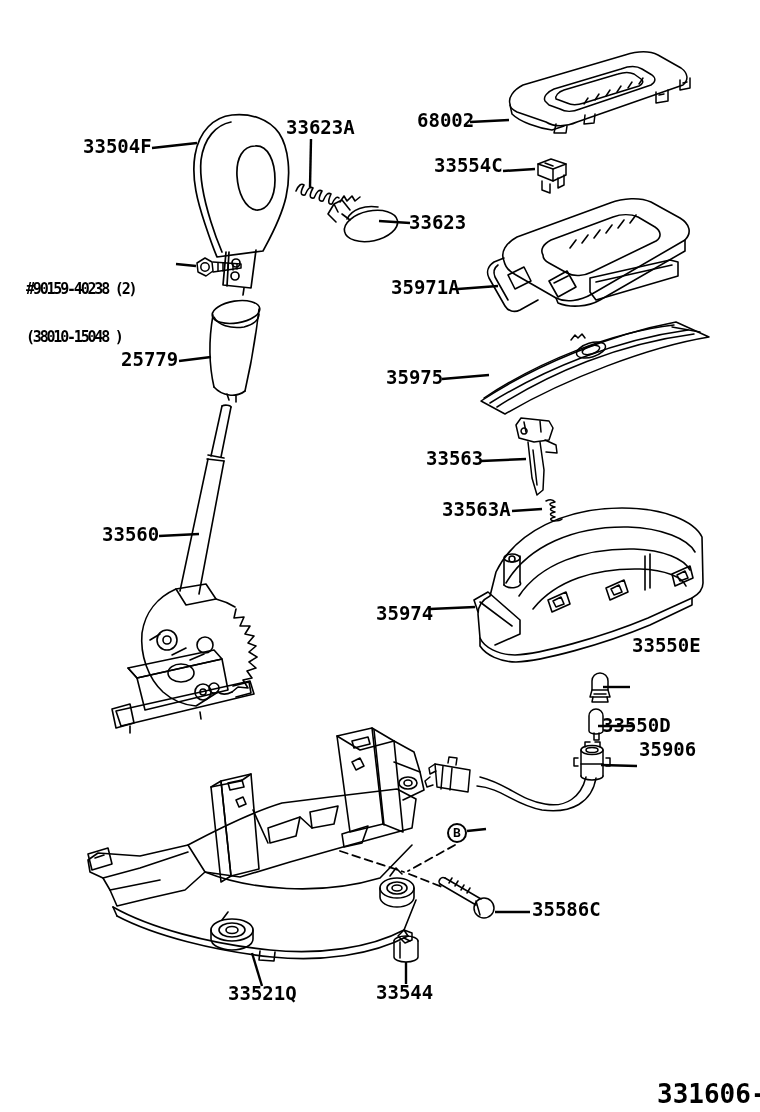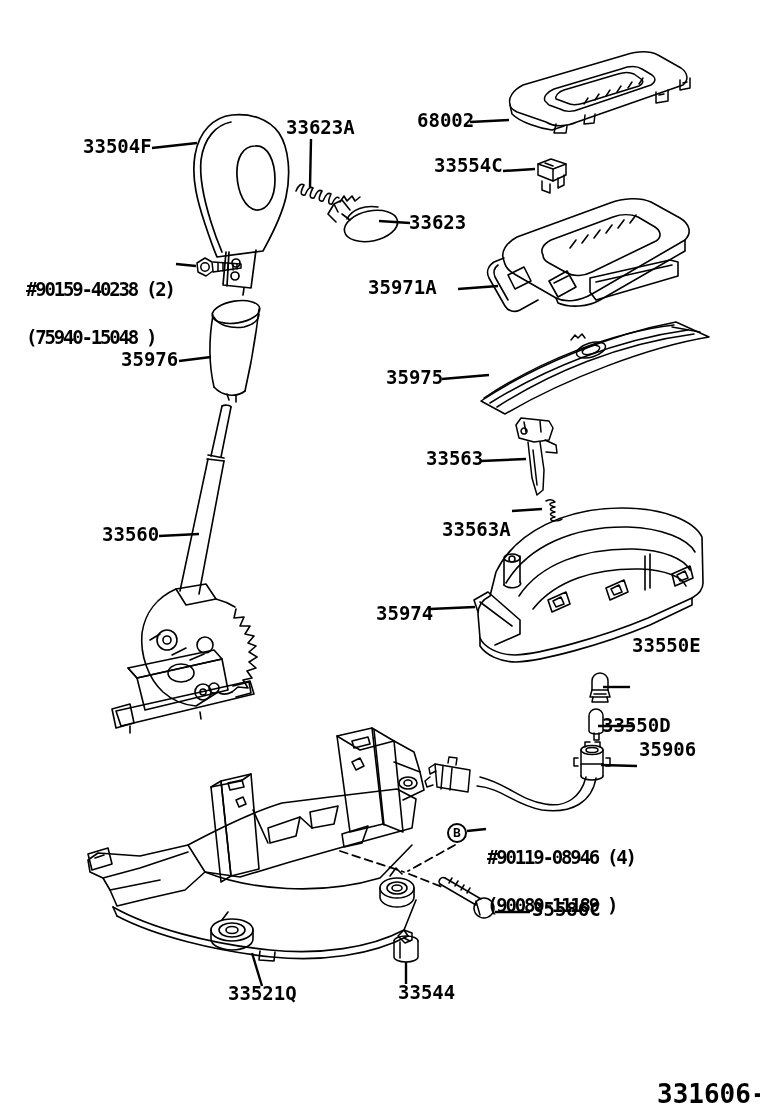--- a/index.html
+++ b/index.html
@@ -2,21 +2,21 @@
 <html><head>
 <meta charset="utf-8">
 <style>
   *{box-sizing:border-box}
   html,body{margin:0;padding:0;background:#9a9a9a}
   .stage{position:relative;width:760px;height:1112px;background:#ffffff;margin:0 auto;
          font-family:"DejaVu Sans Mono","Liberation Mono",monospace;color:#000;overflow:hidden}
   svg.art{position:absolute;left:0;top:0}
   .lbl{position:absolute;font-weight:bold;font-size:19px;line-height:19px;letter-spacing:0;
        color:#000;white-space:pre}
-  .lbl.small{font-size:19px;letter-spacing:-2.2px;line-height:16px}
+  .lbl.small{font-size:15px;letter-spacing:-2.2px;line-height:16px}
   .refmark{position:absolute;left:447px;top:823px;width:20px;height:20px;border:2.5px solid #000;
            border-radius:50%;font-weight:bold;font-size:13px;line-height:15px;text-align:center;
            background:#fff}
   .code{position:absolute;left:657px;top:1079px;font-weight:bold;font-size:26px;letter-spacing:0}
 </style>
 </head>
 <body>
 
 <div class="stage">
 
@@ -278,39 +278,35 @@
   </svg>
 
   <div class="lbl" style="left:83px;top:137px">33504F</div>
   <div class="lbl" style="left:286px;top:118px">33623A</div>
   <div class="lbl" style="left:417px;top:111px">68002</div>
   <div class="lbl" style="left:434px;top:156px">33554C</div>
   <div class="lbl" style="left:409px;top:213px">33623</div>
 
   <div class="lbl small" style="left:26px;top:249px">
     <div>#90159-40238 (2)</div>
-    <div>(75940-15048 )</div>
+    <div>(38010-15048 )</div>
   </div>
 
-  <div class="lbl" style="left:368px;top:278px">35971A</div>
-  <div class="lbl" style="left:121px;top:350px">35976</div>
+  <div class="lbl" style="left:391px;top:278px">35971A</div>
+  <div class="lbl" style="left:121px;top:350px">25779</div>
   <div class="lbl" style="left:386px;top:368px">35975</div>
   <div class="lbl" style="left:426px;top:449px">33563</div>
-  <div class="lbl" style="left:442px;top:520px">33563A</div>
+  <div class="lbl" style="left:442px;top:500px">33563A</div>
   <div class="lbl" style="left:102px;top:525px">33560</div>
   <div class="lbl" style="left:376px;top:604px">35974</div>
   <div class="lbl" style="left:632px;top:636px">33550E</div>
   <div class="lbl" style="left:602px;top:716px">33550D</div>
   <div class="lbl" style="left:639px;top:740px">35906</div>
 
-  <div class="lbl small" style="left:487px;top:817px">
-    <div>#90119-08946 (4)</div>
-    <div>(90080-11189 )</div>
-  </div>
 
   <div class="lbl" style="left:532px;top:900px">35586C</div>
   <div class="lbl" style="left:228px;top:984px">33521Q</div>
-  <div class="lbl" style="left:398px;top:983px">33544</div>
+  <div class="lbl" style="left:376px;top:983px">33544</div>
 
   <div class="refmark">B</div>
 
   <div class="code">331606-A</div>
 </div>
 
 </body></html>

